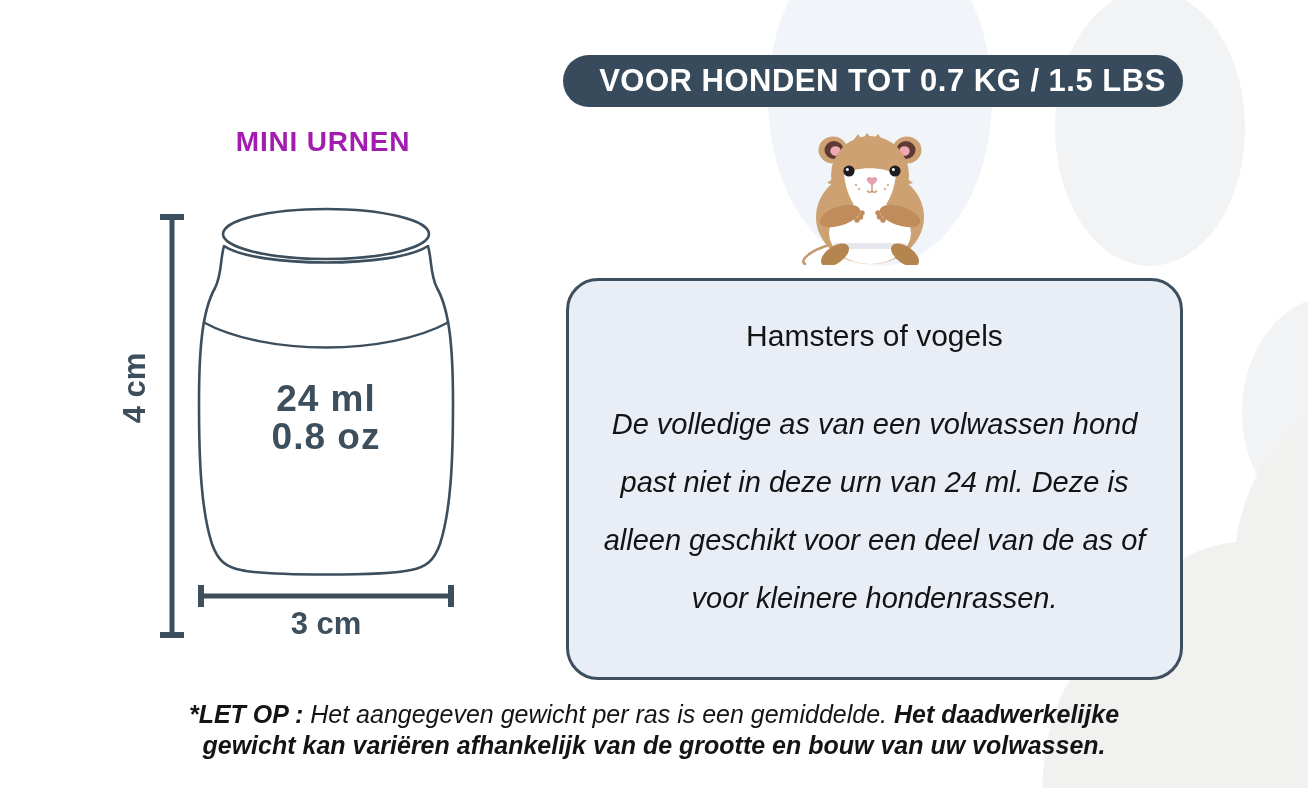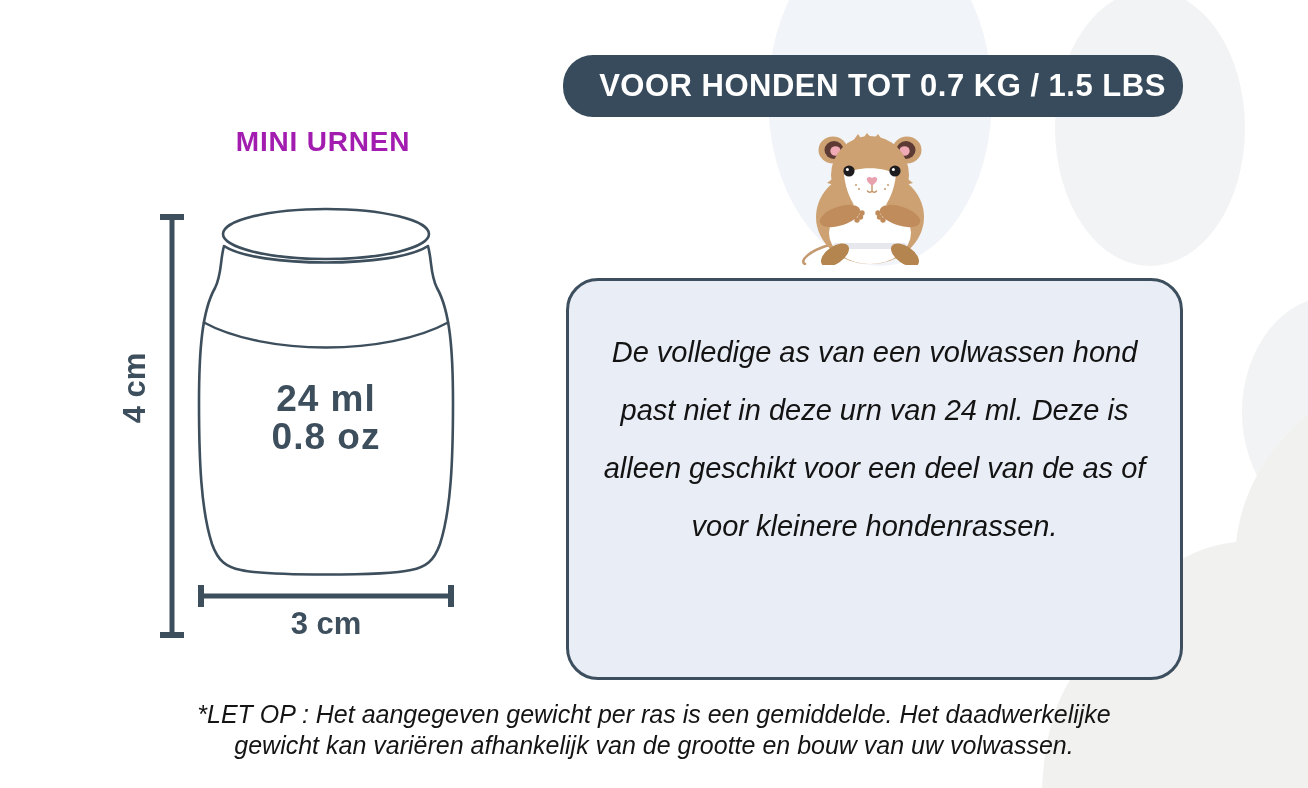--- a/index.html
+++ b/index.html
@@ -2,21 +2,21 @@
 <html><head>
 <meta charset="utf-8">
 <style>
   * { margin:0; padding:0; box-sizing:border-box; }
   body { background:#ffffff; font-family:"Liberation Sans", sans-serif; }
   .stage { position:relative; width:1308px; height:788px; background:#ffffff; overflow:hidden; }
 
   .bg-decor { position:absolute; inset:0; z-index:0; }
 
   .badge {
-    position:absolute; left:563px; top:55px; width:620px; height:62px;
+    position:absolute; left:563px; top:55px; width:620px; height:52px;
     border-radius:30px; display:flex; align-items:center; justify-content:center;
     color:#ffffff; font-weight:bold; font-size:31px; letter-spacing:0.5px; z-index:3;padding-left:19px;
   }
 
   .urn-title {
     position:absolute; left:143px; top:126px; width:360px; text-align:center;
     font-size:28px; font-weight:bold; letter-spacing:0.8px; color:#a21caf; z-index:2;
   }
 
   .urn-svg { position:absolute; left:115px; top:198px; z-index:2; }
@@ -34,21 +34,21 @@
   .info-box .box-body {
     margin:42px auto 0; width:556px; font-size:29px; font-style:italic;
     color:#131313; line-height:58px;
   }
 
   .footnote {
     position:absolute; left:0; right:0; top:699px; margin:0 auto; max-width:940px;
     text-align:center; font-size:25px; font-style:italic; color:#141414;
     line-height:31px; z-index:2;
   }
-  .footnote .fn-bold { font-weight:normal; }
+  .footnote .fn-bold { font-weight:bold; }
 
   svg text.dim { font-family:"Liberation Sans", sans-serif; font-weight:bold; fill:#3D4E5C; }
 </style>
 </head>
 <body>
 
 <div class="stage">
 
   <svg class="bg-decor" width="1308" height="788" viewBox="0 0 1308 788" aria-hidden="true">
     <ellipse cx="1150" cy="128" rx="95" ry="138" fill="#F2F3F4"></ellipse>
@@ -153,20 +153,21 @@
 
     <g stroke="#3D4E5C">
       <line x1="85" y1="398" x2="337" y2="398" stroke-width="5"></line>
       <line x1="86" y1="387" x2="86" y2="409" stroke-width="6"></line>
       <line x1="336" y1="387" x2="336" y2="409" stroke-width="6"></line>
     </g>
     <text class="dim" x="211" y="436" font-size="31" text-anchor="middle">3 cm</text>
   </svg>
 
   <div class="info-box">
+    <div class="box-title">Hamsters of vogels</div>
     <div class="box-body">De volledige as van een volwassen hond past niet in deze urn van 24 ml. Deze is alleen geschikt voor een deel van de as of voor kleinere hondenrassen.</div>
   </div>
 
   <div class="footnote">
     <span class="fn-bold">*LET OP : </span><span>Het aangegeven gewicht per ras is een gemiddelde. </span><span class="fn-bold">Het daadwerkelijke gewicht kan variëren afhankelijk van de grootte en bouw van uw volwassen.</span>
   </div>
 
 </div>
 
 </body></html>

